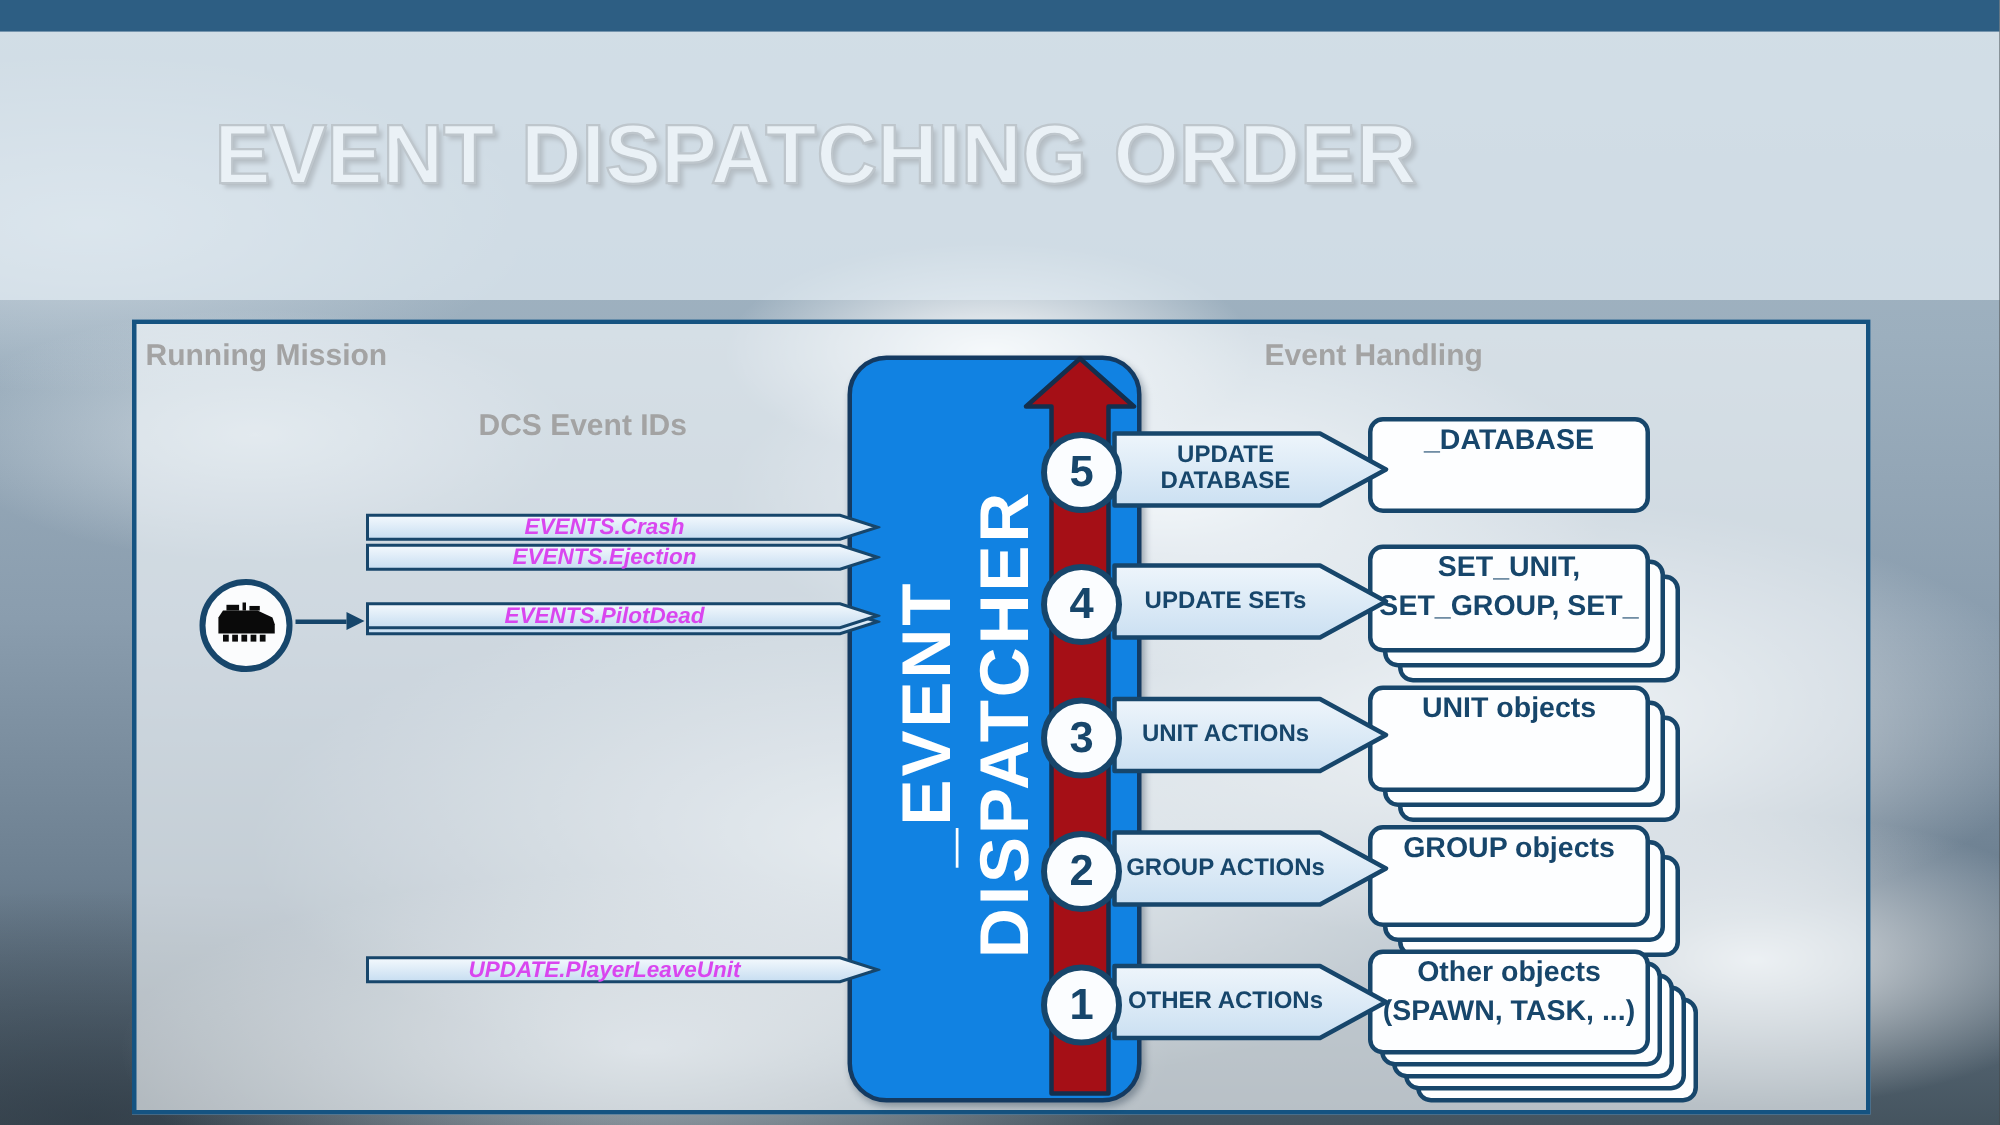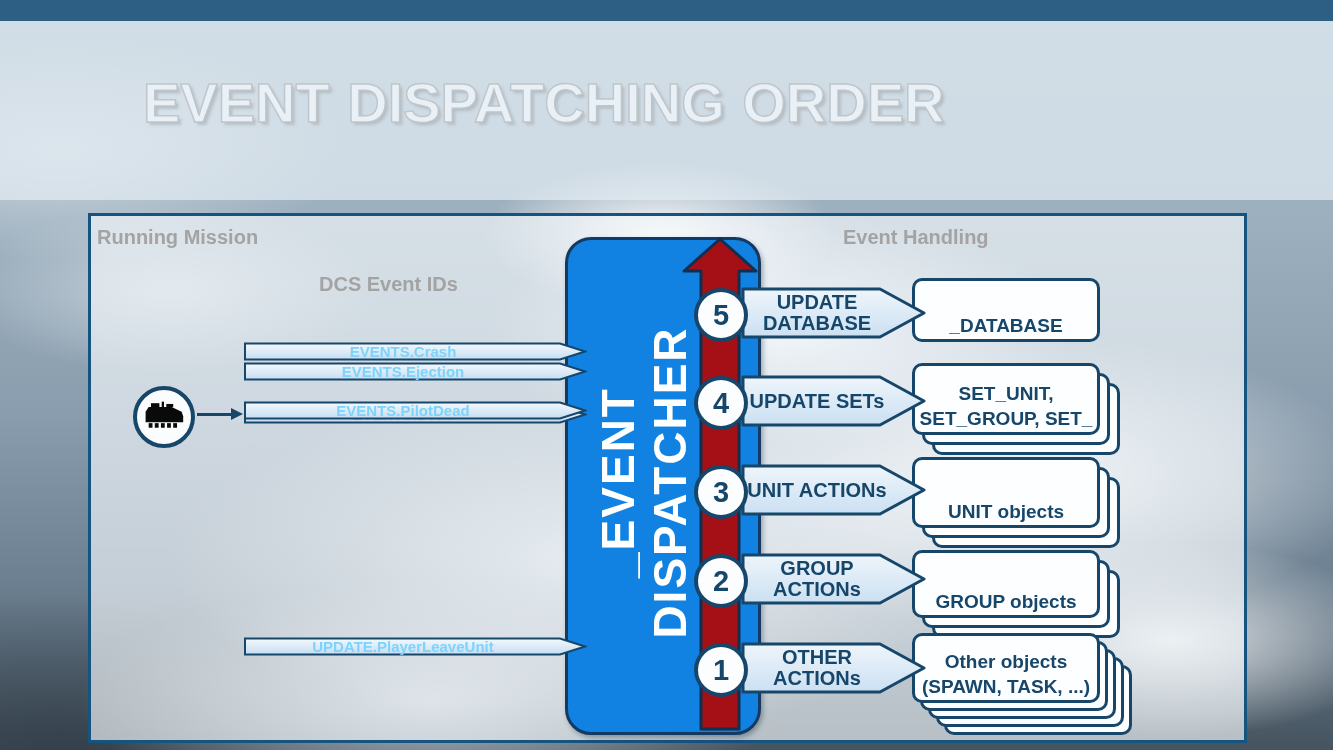--- a/index.html
+++ b/index.html
@@ -63,47 +63,47 @@
     font-size:29px;font-weight:bold;color:#17466b;z-index:7;
   }
   .c5{top:288px}.c4{top:376px}.c3{top:465px}.c2{top:554px}.c1{top:643px}
   
   .aarrow{position:absolute;left:741px;width:186px;height:52px;z-index:6;}
   .a5{top:287px}.a4{top:375px}.a3{top:464px}.a2{top:553px}.a1{top:642px}
   .aarrow svg{position:absolute;inset:0;}
   .aarrow .albl{
     position:absolute;left:2px;top:0;width:148px;height:52px;
     display:flex;align-items:center;justify-content:center;text-align:center;
-    font-size:20px;font-weight:bold;color:#17466b;line-height:1.05;
+    font-size:16px;font-weight:bold;color:#17466b;line-height:1.05;
   }
   
   .tgroup{position:absolute;left:912px;width:188px;z-index:5;}
   .t5{top:278px;height:64px}.t4{top:363px;height:72px}.t3{top:457px;height:71px}
   .t2{top:550px;height:68px}.t1{top:633px;height:70px}
   .layer,.face{
     position:absolute;inset:0;background:#fdfeff;border:3px solid #17466b;border-radius:10px;
   }
   .off1{transform:translate(10px,10px);z-index:1}
   .off2{transform:translate(20px,20px);z-index:0}
   .po1{transform:translate(8px,8px);z-index:3}
   .po2{transform:translate(16px,16px);z-index:2}
   .po3{transform:translate(24px,24px);z-index:1}
   .po4{transform:translate(32px,32px);z-index:0}
   .face{
-    z-index:4;display:flex;flex-direction:column;align-items:center;justify-content:flex-end;
+    z-index:4;display:flex;flex-direction:column;align-items:center;justify-content:flex-start;
     font-size:19px;font-weight:bold;color:#17466b;line-height:1.35;text-align:center;
   }
   .tline:empty{display:none}
   
   .earrow{position:absolute;left:244px;width:343px;height:19px;z-index:6;}
   .e1{top:342px}.e2{top:362px}.e3{top:405px}.e4{top:401px}.e5{top:637px}
   .earrow svg{position:absolute;inset:0;}
   .earrow .elbl{
     position:absolute;left:0;top:0;width:318px;height:19px;line-height:19px;text-align:center;
-    font-size:15px;font-weight:bold;color:#7dd3fc;
+    font-size:15px;font-weight:bold;color:#d946ef;font-style:italic;
   }
   
   .unit-circle{
     position:absolute;left:133px;top:386px;width:54px;height:54px;border:4px solid #17466b;
     border-radius:50%;background:#fbfcfd;z-index:6;display:flex;align-items:center;justify-content:center;
   }
   .conn-line{position:absolute;left:197px;top:413px;width:34px;height:3px;background:#17466b;z-index:6;}
   .conn-head{
     position:absolute;left:231px;top:408px;width:0;height:0;z-index:6;
     border-left:12px solid #17466b;border-top:6px solid transparent;border-bottom:6px solid transparent;

